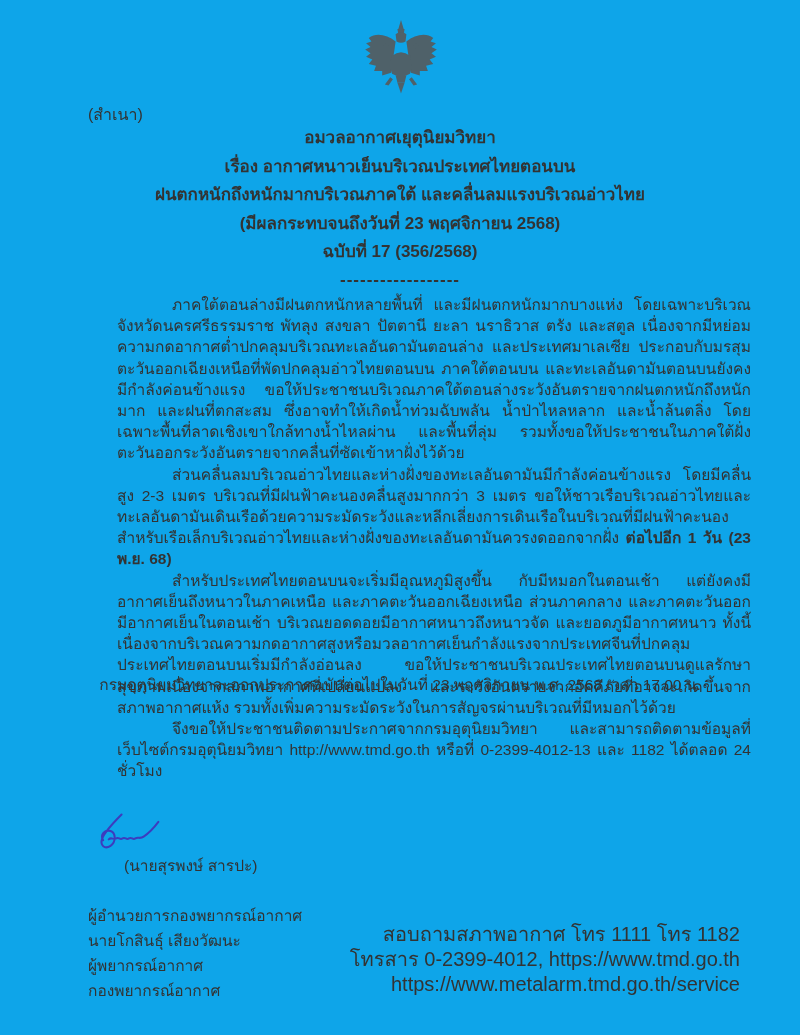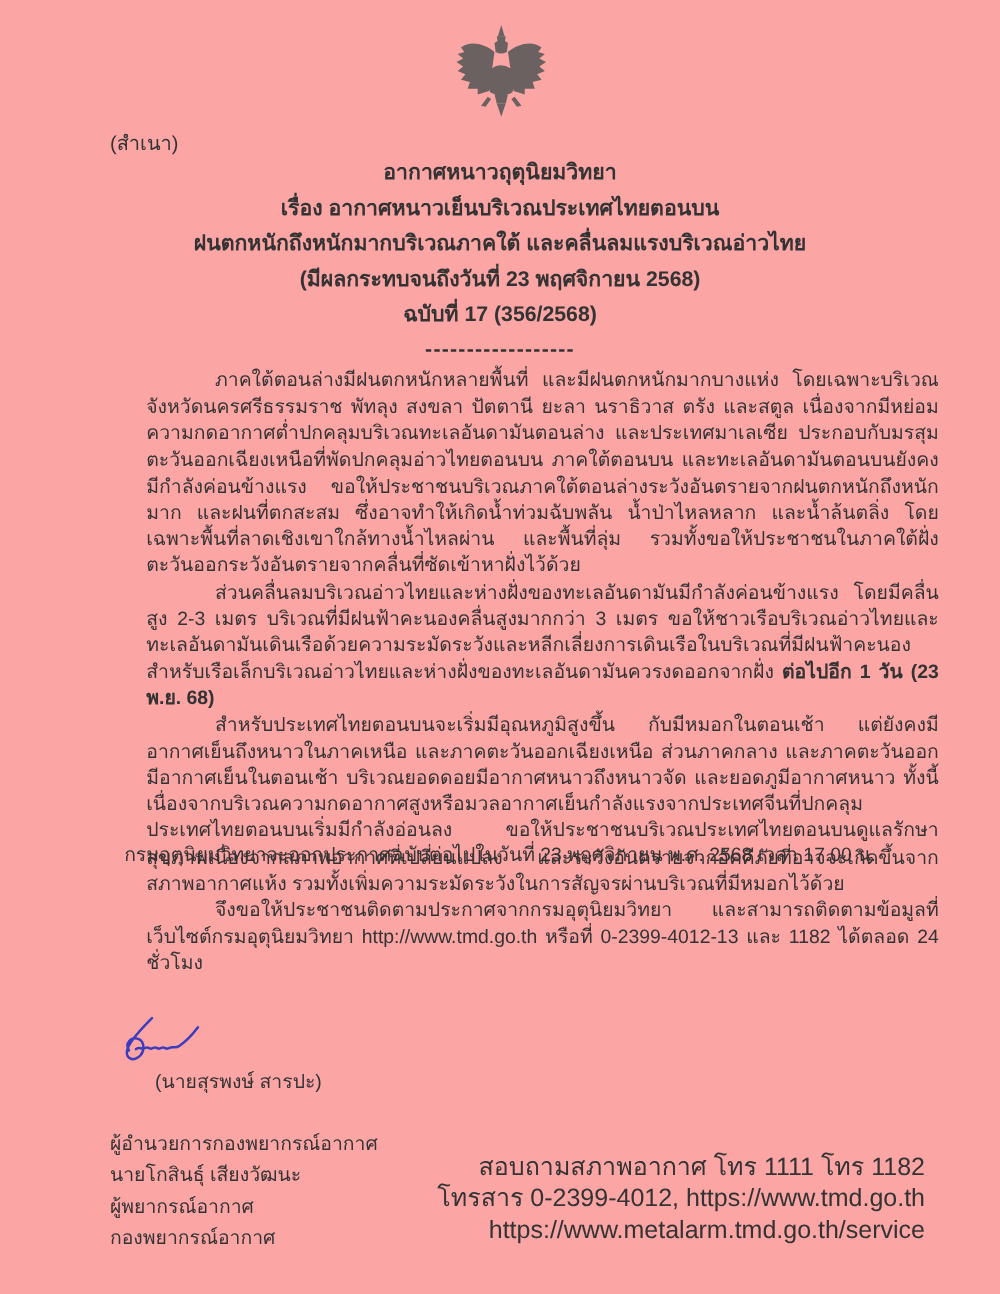--- a/index.html
+++ b/index.html
@@ -1,17 +1,17 @@
 <!DOCTYPE html>
 <html><head>
 <meta charset="utf-8">
 <style>
   html,body{margin:0;padding:0;background:#ffffff;}
   .page{
-    position:relative;width:800px;height:1035px;background:#fca5a5;
+    position:relative;width:800px;height:1035px;background:#0ea5e9;
     font-family:"Liberation Sans","DejaVu Sans",sans-serif;
     color:#333333;overflow:hidden;
   }
   .copy-label{position:absolute;left:88px;top:102px;font-size:16px;}
   .emblem{position:absolute;left:356px;top:20px;width:90px;height:86px;}
   .title-block{
     position:absolute;top:124px;left:0;width:100%;text-align:center;
     font-weight:bold;font-size:17px;
   }
   .title-block .tline{line-height:28.5px;}
@@ -59,21 +59,21 @@
       <path d="M36,34 l-6,-6 3,-2 6,5 Z M64,34 l6,-6 -3,-2 -6,5 Z"></path>
       <path d="M44,62 h12 l-2,8 h-8 Z"></path>
       <path d="M46,70 h8 l-4,12 Z"></path>
       <path d="M38,64 l-6,8 4,1 5,-7 Z M62,64 l6,8 -4,1 -5,-7 Z"></path>
     </g>
   </svg>
 
   <div class="copy-label">(สำเนา)</div>
 
   <div class="title-block">
-    <div class="tline">อากาศหนาวถุตุนิยมวิทยา</div>
+    <div class="tline">อมวลอากาศเยุตุนิยมวิทยา</div>
     <div class="tline">เรื่อง อากาศหนาวเย็นบริเวณประเทศไทยตอนบน</div>
     <div class="tline">ฝนตกหนักถึงหนักมากบริเวณภาคใต้ และคลื่นลมแรงบริเวณอ่าวไทย</div>
     <div class="tline">(มีผลกระทบจนถึงวันที่ 23 พฤศจิกายน 2568)</div>
     <div class="tline">ฉบับที่ 17 (356/2568)</div>
     <div class="divider">------------------</div>
   </div>
 
   <div class="body-text">
     <p>ภาคใต้ตอนล่างมีฝนตกหนักหลายพื้นที่ และมีฝนตกหนักมากบางแห่ง โดยเฉพาะบริเวณจังหวัดนครศรีธรรมราช พัทลุง สงขลา ปัตตานี ยะลา นราธิวาส ตรัง และสตูล เนื่องจากมีหย่อมความกดอากาศต่ำปกคลุมบริเวณทะเลอันดามันตอนล่าง และประเทศมาเลเซีย ประกอบกับมรสุมตะวันออกเฉียงเหนือที่พัดปกคลุมอ่าวไทยตอนบน ภาคใต้ตอนบน และทะเลอันดามันตอนบนยังคงมีกำลังค่อนข้างแรง ขอให้ประชาชนบริเวณภาคใต้ตอนล่างระวังอันตรายจากฝนตกหนักถึงหนักมาก และฝนที่ตกสะสม ซึ่งอาจทำให้เกิดน้ำท่วมฉับพลัน น้ำป่าไหลหลาก และน้ำล้นตลิ่ง โดยเฉพาะพื้นที่ลาดเชิงเขาใกล้ทางน้ำไหลผ่าน และพื้นที่ลุ่ม รวมทั้งขอให้ประชาชนในภาคใต้ฝั่งตะวันออกระวังอันตรายจากคลื่นที่ซัดเข้าหาฝั่งไว้ด้วย</p>
     <p>

